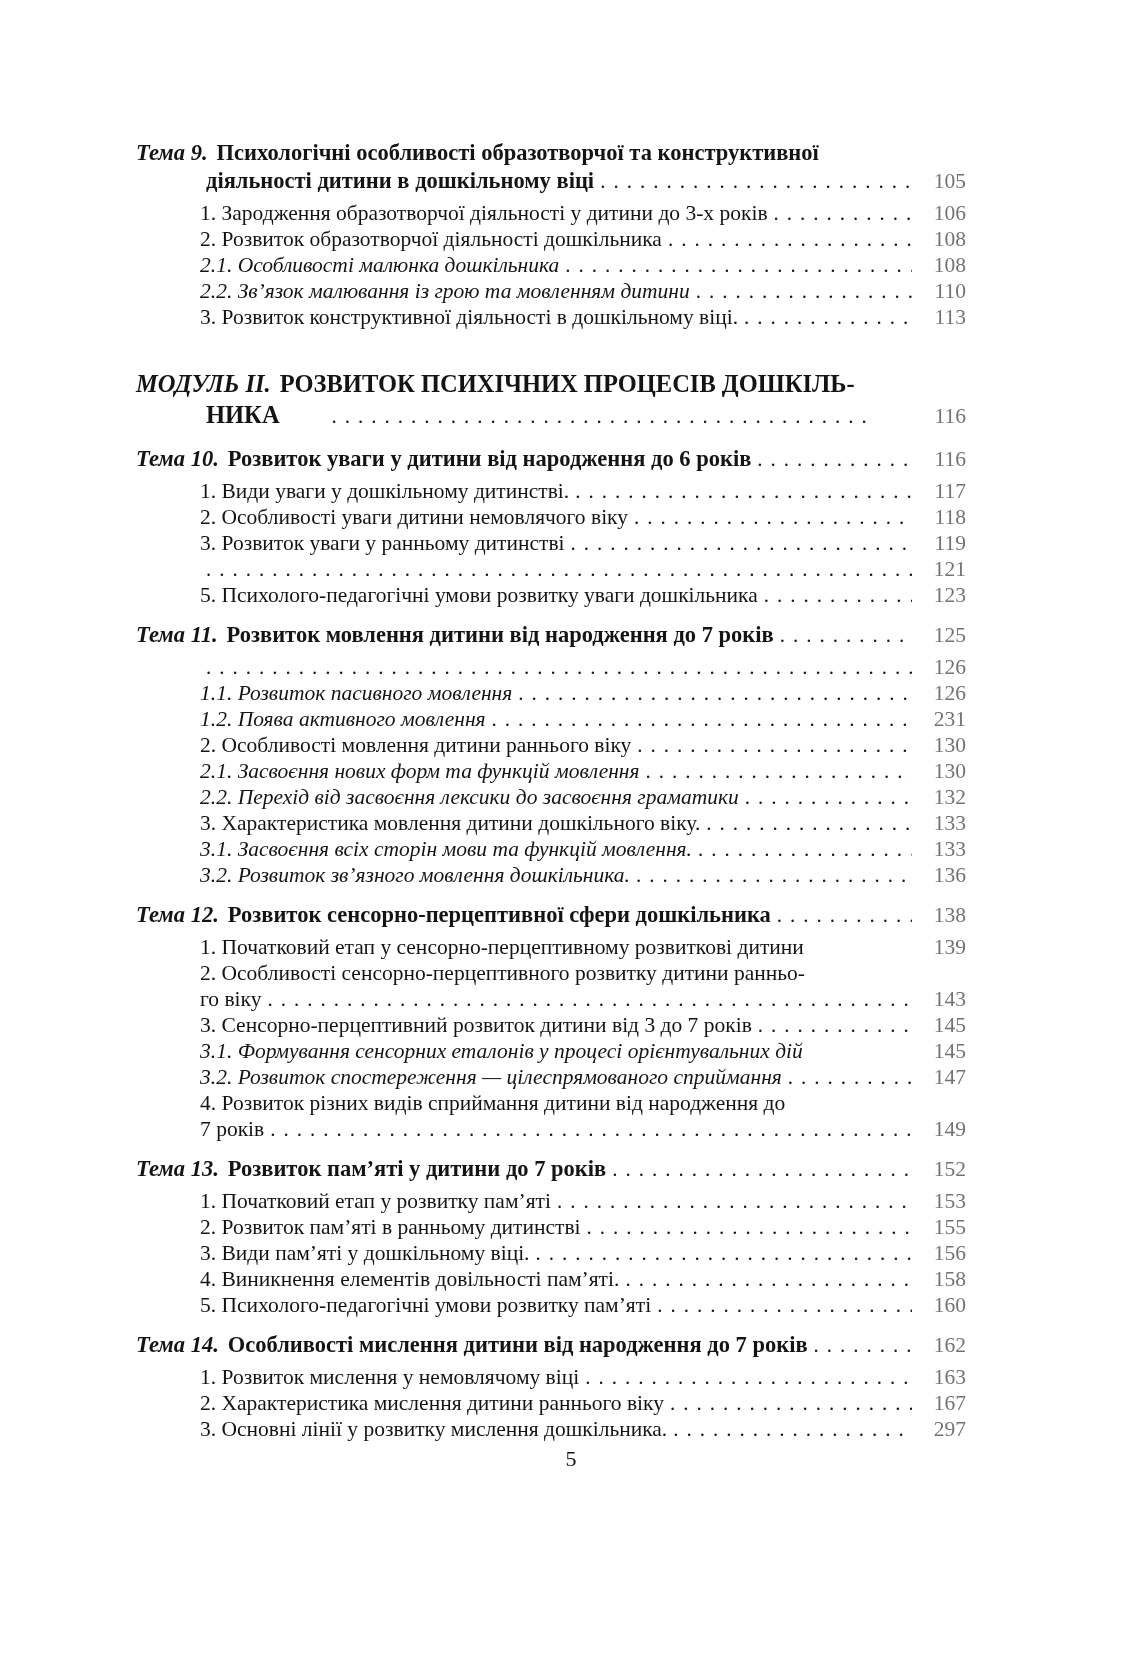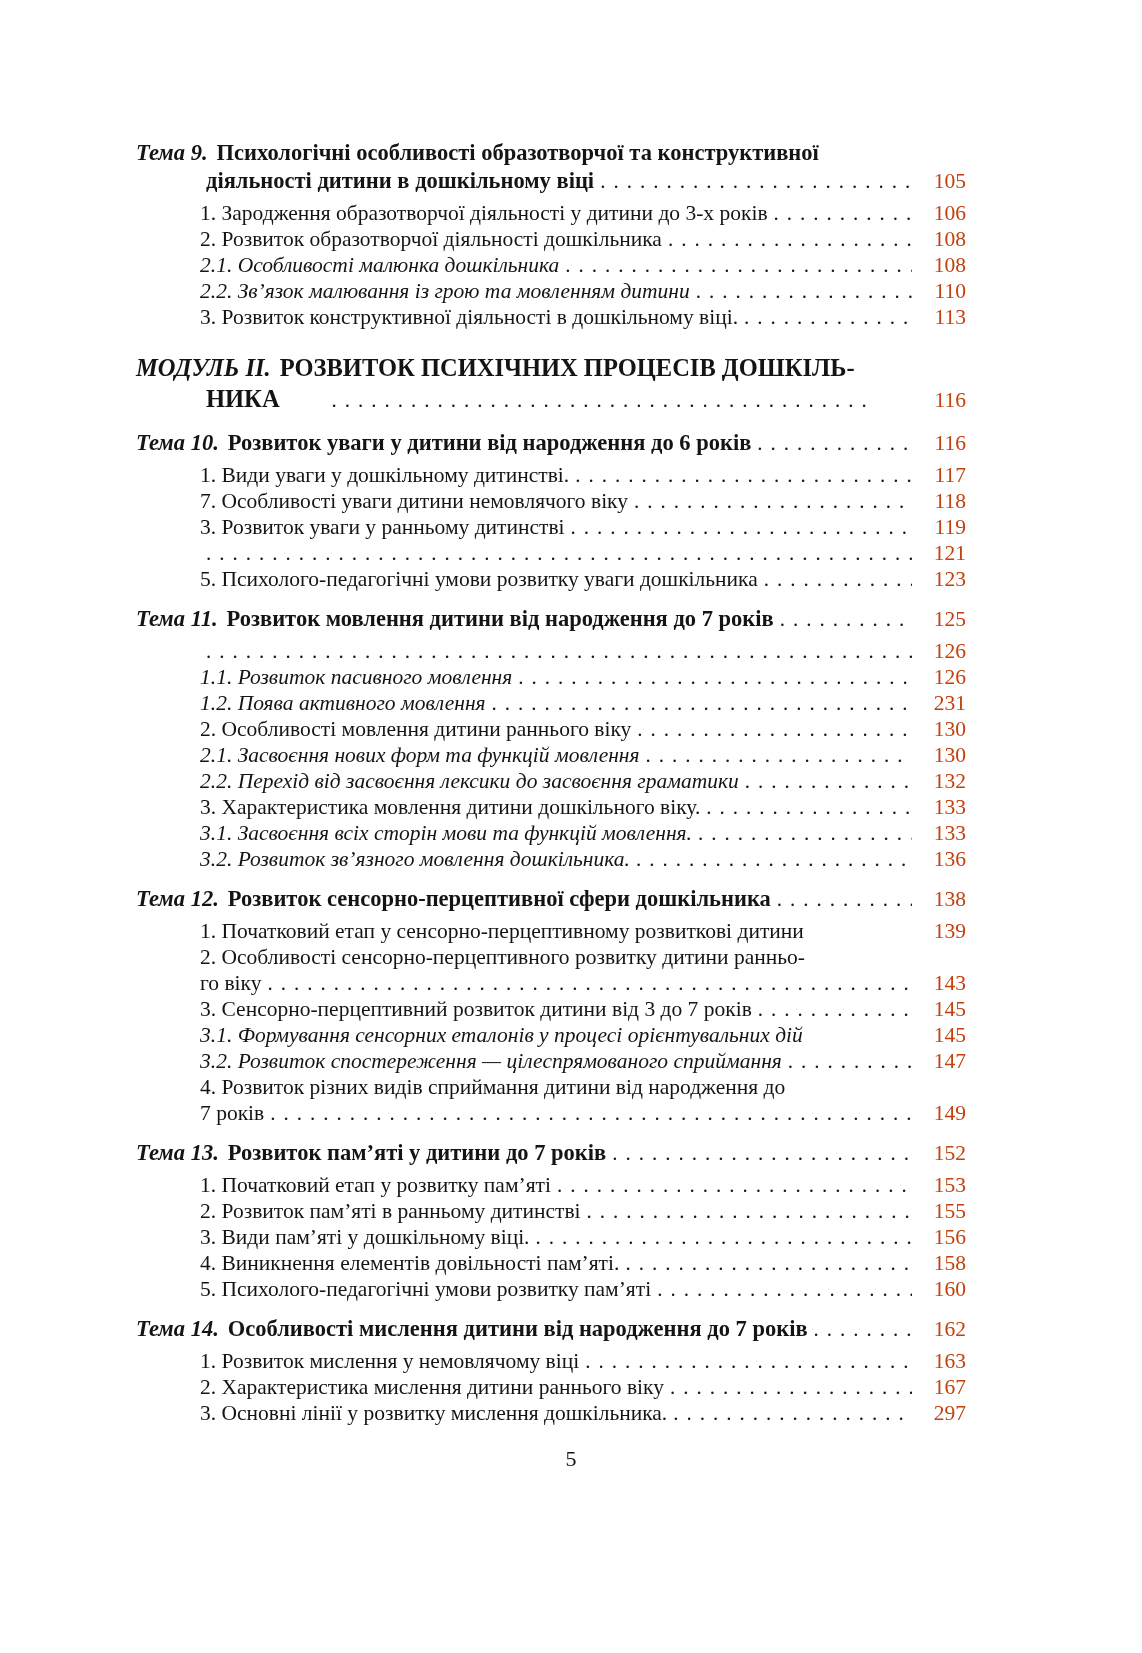--- a/index.html
+++ b/index.html
@@ -9,36 +9,36 @@
     -webkit-font-smoothing:antialiased;
   }
   .toc{position:absolute;left:136px;top:139px;width:830px;}
   .entry{display:block;}
   .row{display:flex;align-items:baseline;font-size:21.5px;line-height:26px;}
   .entry.item .row,.entry.subitem .row{padding-left:64px;}
   .entry.subitem{font-style:italic;}
   .entry.theme{font-weight:700;margin:13px 0 5px;}
   .entry.theme .row{font-size:22.5px;line-height:28px;}
   .entry.theme .row2{padding-left:70px;}
-  .entry.module{font-weight:700;margin:22px 0 5px;}
+  .entry.module{font-weight:700;margin:38px 0 5px;}
   .entry.module .row{font-size:24.5px;line-height:31px;}
   .entry.module .row2{padding-left:70px;gap:46px;}
   .prefix{font-style:italic;margin-right:9px;white-space:nowrap;}
   .title,.cont{white-space:nowrap;}
   .entry.toc-first{margin-top:0;}
   .leader{
     flex:1 1 0;min-width:0;overflow:hidden;white-space:nowrap;
     font-weight:400;font-style:normal;font-size:21px;letter-spacing:8px;
     margin-left:6px;color:#1c1a18;
   }
   .leader::after{content:"................................................................................";}
   .leader.nodots::after{content:"";}
   .page{
     flex:0 0 auto;width:50px;text-align:right;margin-left:4px;
-    font-weight:400;font-style:normal;font-size:21.5px;color:#c2410c;
+    font-weight:400;font-style:normal;font-size:21.5px;color:#737373;
   }
   .footer{position:absolute;top:1446px;left:0;width:1142px;text-align:center;font-size:22px;}
 </style>
 </head>
 <body>
 
 <div class="toc">
     <div class="entry theme toc-first">
       <div class="row row1">
         <span class="prefix">Тема 9.</span>
@@ -106,21 +106,21 @@
     </div>
     <div class="entry item">
       <div class="row row1">
         <span class="title">1. Види уваги у дошкільному дитинстві.</span>
         <span class="leader"></span>
         <span class="page">117</span>
       </div>
     </div>
     <div class="entry item">
       <div class="row row1">
-        <span class="title">7. Особливості уваги дитини немовлячого віку</span>
+        <span class="title">2. Особливості уваги дитини немовлячого віку</span>
         <span class="leader"></span>
         <span class="page">118</span>
       </div>
     </div>
     <div class="entry item">
       <div class="row row1">
         <span class="title">3. Розвиток уваги у ранньому дитинстві</span>
         <span class="leader"></span>
         <span class="page">119</span>
       </div>

